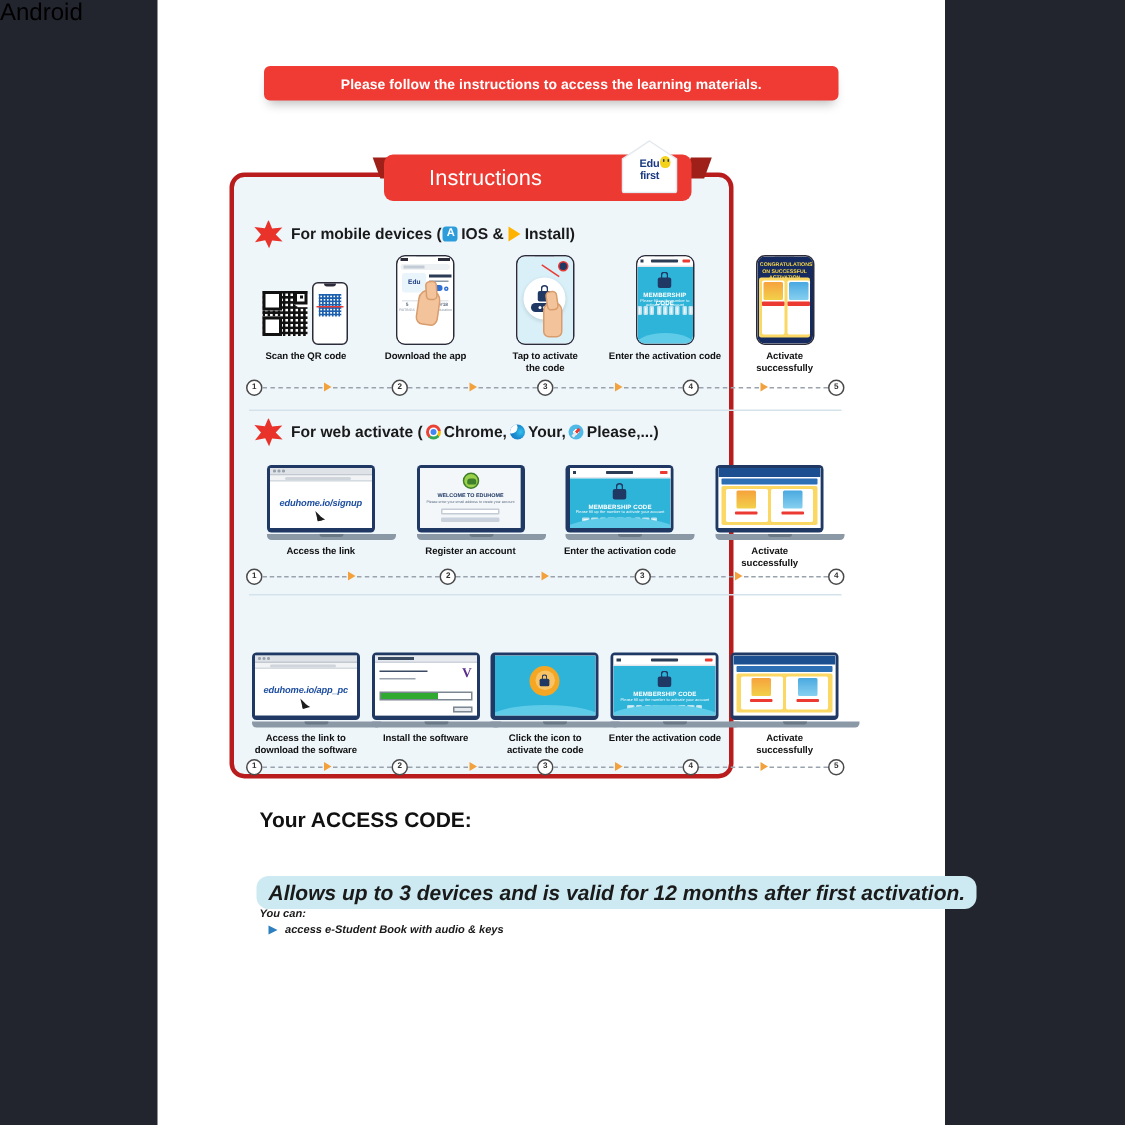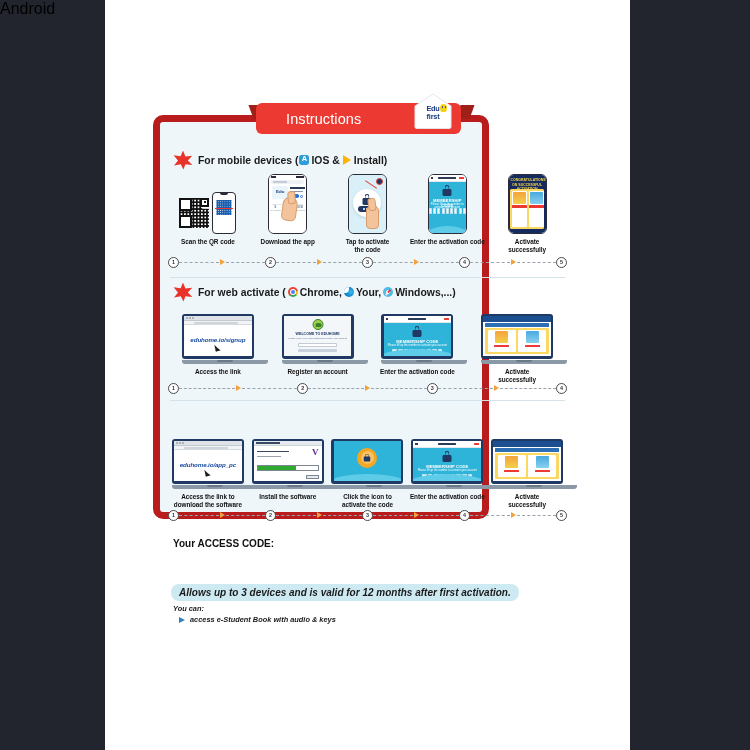--- a/index.html
+++ b/index.html
@@ -34,21 +34,21 @@
     letter-spacing: .05px;
     white-space: nowrap;
   }
 
   
   .panel {
     position: absolute;
     left: 48px; top: 115px;
     width: 336px; height: 404px;
     background: #eef6fa;
-    border: 7px solid #b91c1c;
+    border: 3px solid #b91c1c;
     border-radius: 10px;
   }
   .tab-wrap { position: absolute; left: 48px; top: 102px; width: 415px; height: 36px; }
   .tab-shadow-l, .tab-shadow-r {
     position: absolute; top: 3px;
     width: 14px; height: 14px;
     background: #9e2019;
   }
   .tab-shadow-l { left: 98px; transform: skewX(20deg); }
   .tab-shadow-r { left: 305px; transform: skewX(-20deg); }
@@ -371,27 +371,27 @@
   .tl-arrow {
     flex:0 0 auto; width:0; height:0; margin:0 1px;
     border-left: 5px solid #f2a13c;
     border-top: 3.4px solid transparent;
     border-bottom: 3.4px solid transparent;
   }
 
   
   .access-title {
     position:absolute; left:68px; top:538px;
-    font-size:10px; font-weight:bold; color:#111;
+    font-size:14px; font-weight:bold; color:#111;
   }
   .note {
     position:absolute; left:66px; top:584px;
     background:#cdeaf2; border-radius:8px;
     padding: 2.5px 8px 3px;
-    font-size:10px; font-style:italic; font-weight:bold; color:#1a1a1a;
+    font-size:14px; font-style:italic; font-weight:bold; color:#1a1a1a;
     white-space:nowrap;
   }
   .youcan {
     position:absolute; left:68px; top:604px;
     font-size:7.4px; font-style:italic; font-weight:bold; color:#1a1a1a;
   }
   .bullet-row {
     position:absolute; left:74px; top:615px;
     display:flex; align-items:center; gap:5px;
   }
@@ -403,20 +403,25 @@
   }
   .bullet-text { font-size:7.4px; font-style:italic; font-weight:bold; color:#1a1a1a; }
 </style>
 </head>
 <body>
 
 
 
 <div id="page">
 
+  <div class="banner-wrap">
+    <div class="banner">
+      <span class="banner-text">Please follow the instructions to access the learning materials.</span>
+    </div>
+  </div>
 
   <div class="panel">
 
     <div class="section sec1">
       <div class="sec-head">
         <div class="star"></div>
         <div class="sec-title">
           <span>For mobile devices (</span>
           <span class="ico ico-ios"></span>
           <span>IOS &amp;</span>
@@ -594,21 +599,21 @@
     <div class="section sec2">
       <div class="sec-head">
         <div class="star"></div>
         <div class="sec-title">
           <span>For web activate (</span>
           <span class="ico ico-chrome"></span>
           <span>Chrome,</span>
           <span class="ico ico-edge"></span>
           <span>Your,</span>
           <span class="ico ico-safari"></span>
-          <span>Windows,...)</span>
+          <span>Please,...)</span>
         </div>
       </div>
 
       <div class="steps" style="top:20px">
 
         <div class="step">
           <div class="step-art">
             <div class="laptop">
               <div class="screen">
                   <div class="inner">

